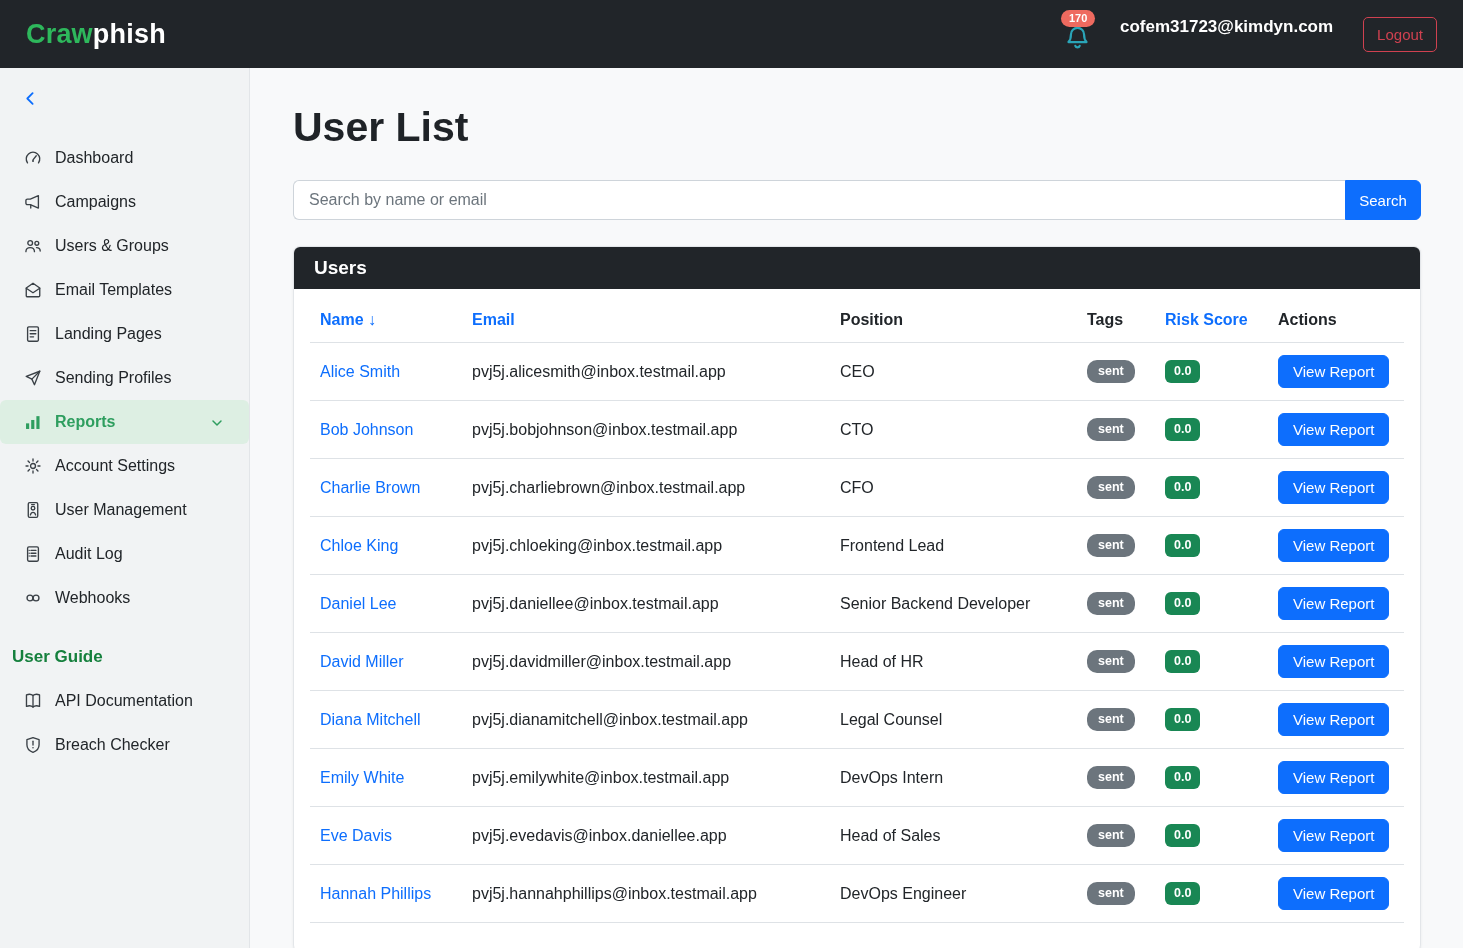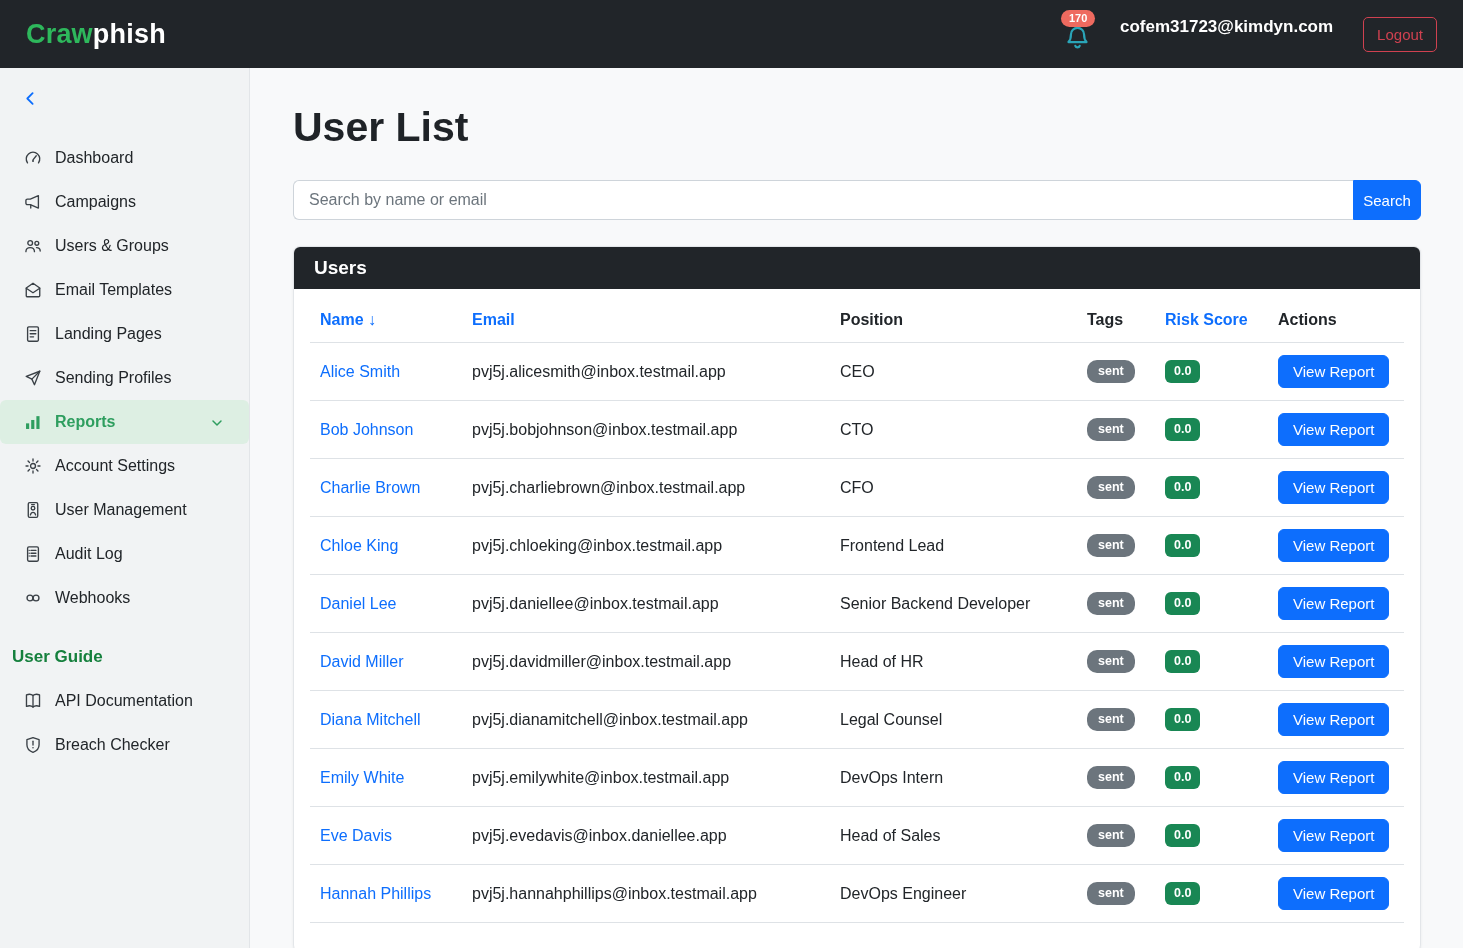--- a/index.html
+++ b/index.html
@@ -44,21 +44,21 @@
   .side-item .chev{margin-left:auto;flex:0 0 16px;width:16px;height:16px;}
   .section-heading{color:#15803d;font-weight:700;font-size:17px;padding:27px 12px 12px;}
 
   .main{flex:1;padding:0 42px 0 43px;overflow:hidden;}
   .page-title{font-size:41px;font-weight:700;margin:36px 0 0;color:#1f2327;}
 
   
   .search-row{display:flex;margin-top:29px;}
   .search-input{flex:1;height:40px;border:1px solid #ced4da;border-right:none;border-radius:6px 0 0 6px;padding:0 15px;font-size:16px;font-family:inherit;color:var(--text-dark);background:#fff;outline:none;}
   .search-input::placeholder{color:#6c757d;}
-  .search-btn{width:68px;background:var(--accent-blue);border:1px solid var(--accent-blue);color:#fff;font-size:15px;border-radius:0 6px 6px 0;cursor:pointer;font-family:inherit;}
+  .search-btn{width:76px;background:var(--accent-blue);border:1px solid var(--accent-blue);color:#fff;font-size:15px;border-radius:0 6px 6px 0;cursor:pointer;font-family:inherit;}
 
   
   .card{margin-top:26px;background:#fff;border:1px solid #e3e6e9;border-radius:7px;box-shadow:0 1px 3px rgba(0,0,0,.06);}
   .card-header{background:var(--navbar-bg);color:#fff;font-size:19px;font-weight:700;padding:10px 20px;border-radius:6px 6px 0 0;}
   .card-body{padding:8px 16px 28px;}
   table{width:100%;border-collapse:collapse;font-size:16px;}
   th{text-align:left;font-weight:700;padding:14px 10px 13px;border-bottom:1px solid var(--border-gray);color:var(--text-dark);white-space:nowrap;}
   th.sortable{color:var(--accent-blue);cursor:pointer;}
   td{padding:12px 10px;border-bottom:1px solid var(--border-gray);vertical-align:middle;}
   col.c-name{width:152px;}col.c-email{width:368px;}col.c-pos{width:247px;}col.c-tags{width:78px;}col.c-risk{width:113px;}

